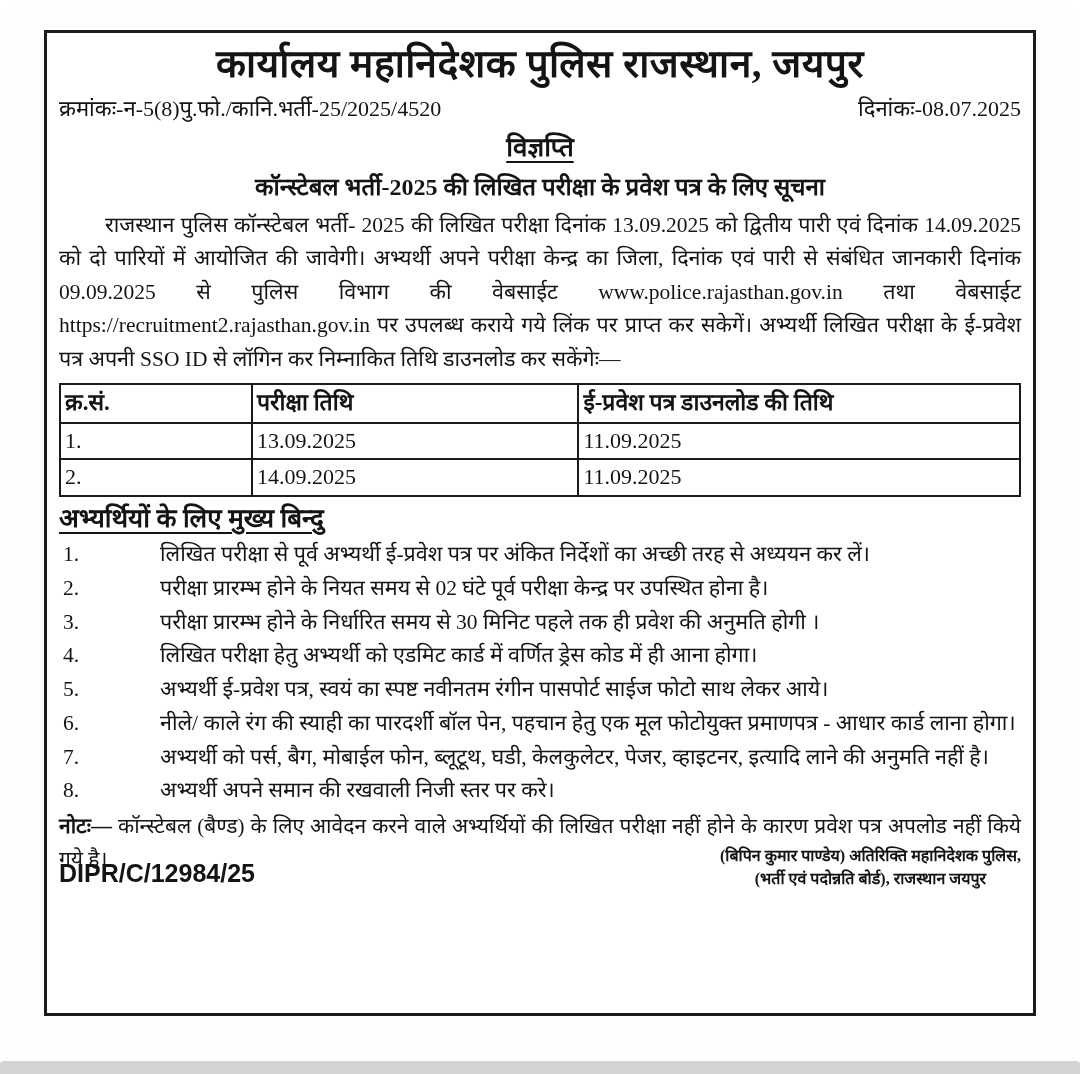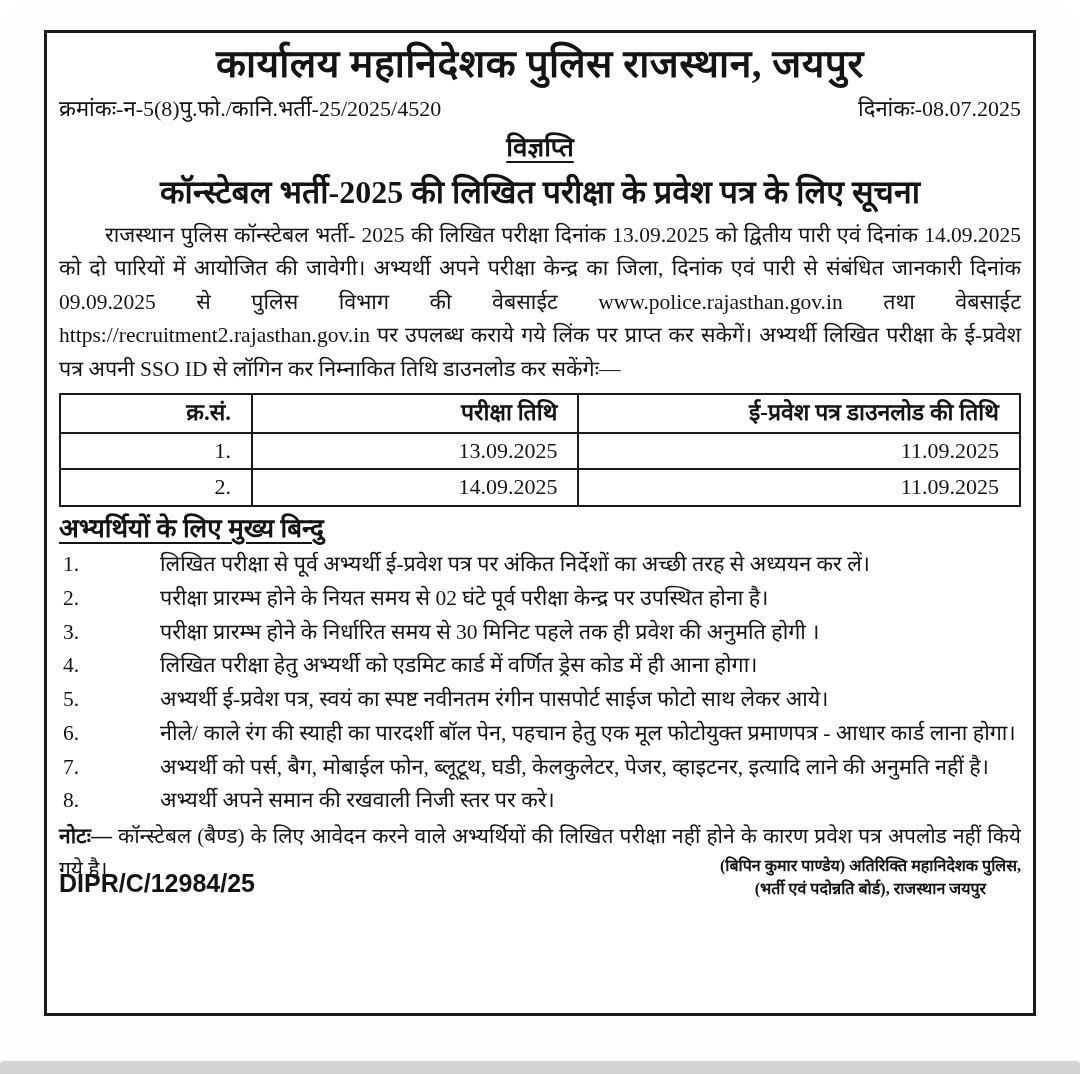--- a/index.html
+++ b/index.html
@@ -50,43 +50,43 @@
     margin-top: 6px;
   }
   .notice-label span {
     text-decoration: underline;
     text-underline-offset: 5px;
     text-decoration-thickness: 2px;
   }
 
   .subject-line {
     text-align: center;
-    font-size: 32px;
+    font-size: 24px;
     font-weight: 700;
     margin-top: 5px;
   }
 
   .para {
     font-size: 21.5px;
     line-height: 1.56;
     text-align: justify;
     margin-top: 7px;
   }
   .para.indent { text-indent: 46px; }
 
   table.schedule {
     width: 100%;
     border-collapse: collapse;
     margin-top: 7px;
     table-layout: fixed;
   }
   table.schedule th, table.schedule td {
     border: 2px solid #1b1b1b;
-    text-align: right;
-    padding: 2px 20px;
+    text-align: left;
+    padding: 2px 4px;
     line-height: 1.4;
   }
   table.schedule th { font-size: 23px; font-weight: 700; }
   table.schedule td { font-size: 22px; font-weight: 400; }
   .col-sno { width: 20%; }
   .col-exam { width: 34%; }
   .col-dl { width: 46%; }
 
   .points-heading {
     font-size: 26px;

